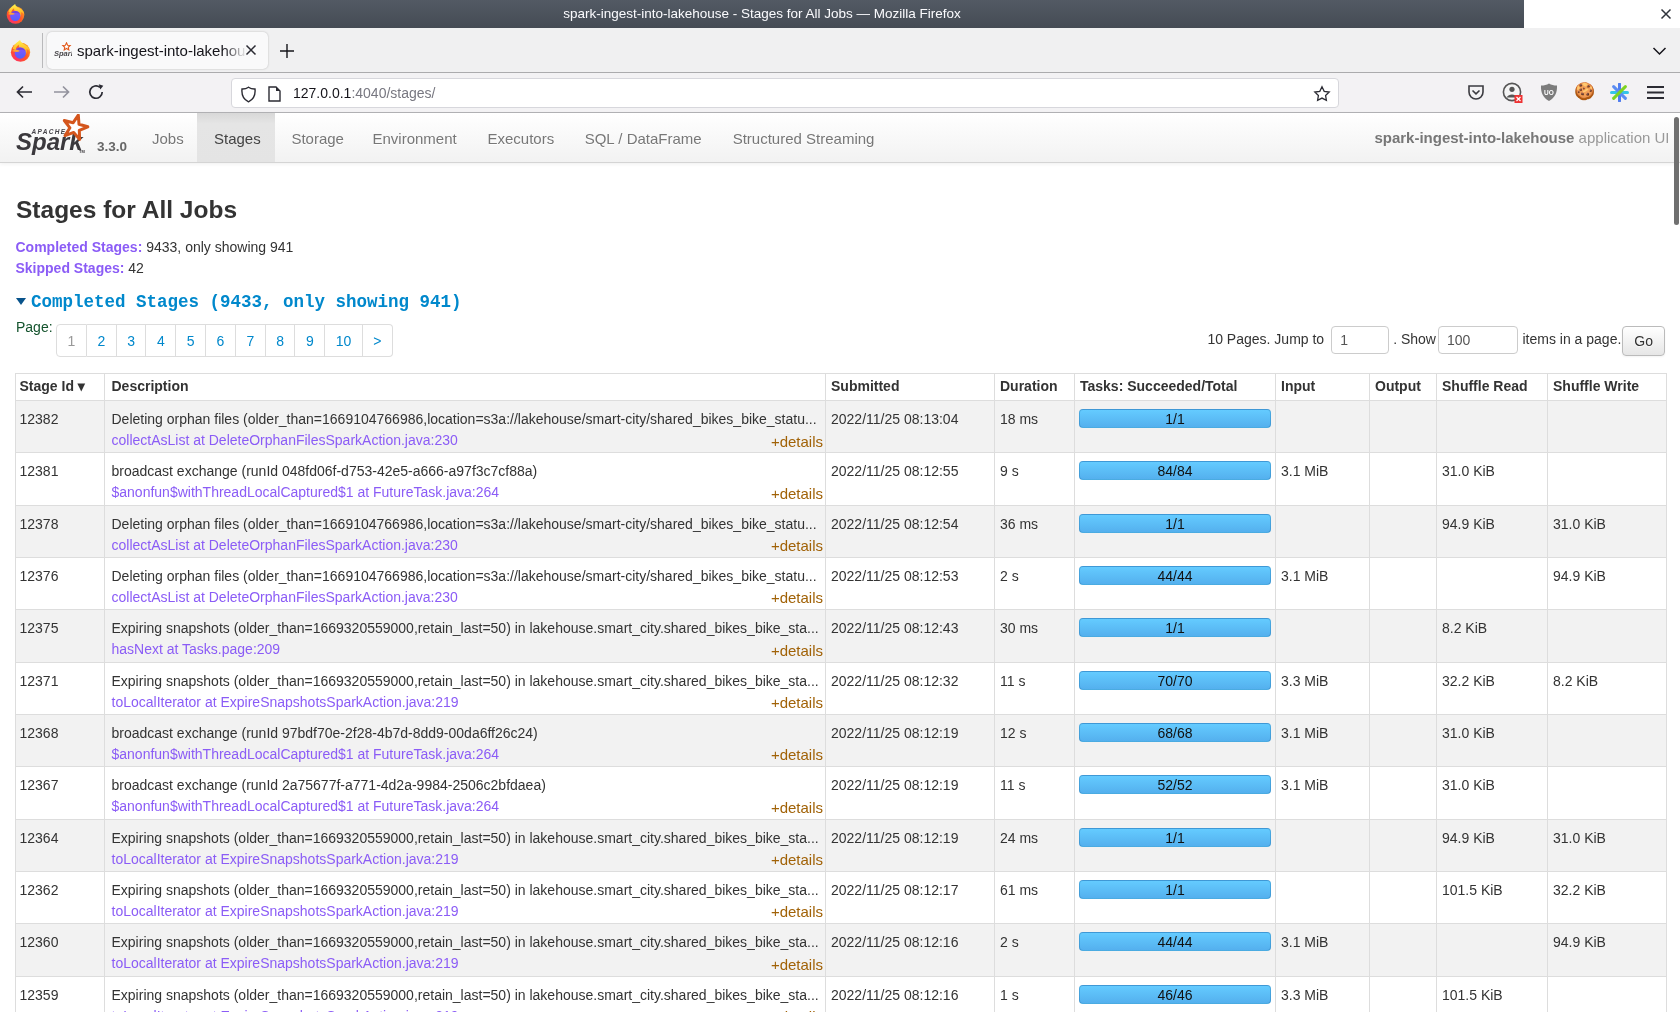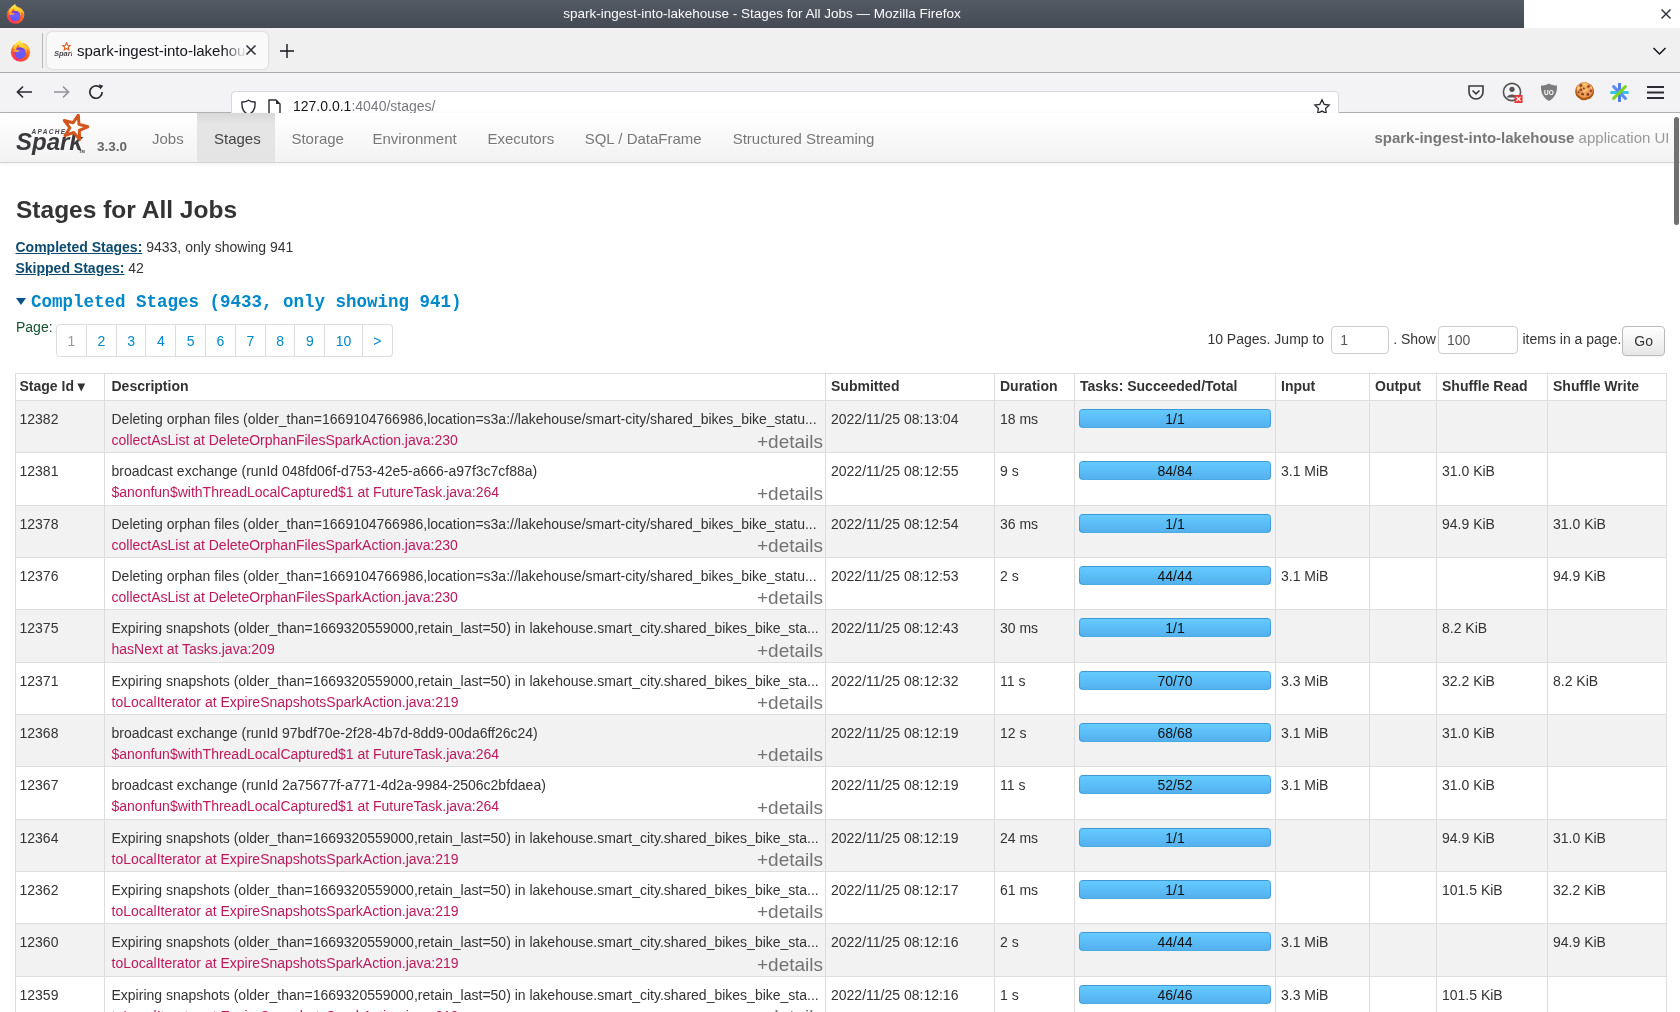--- a/index.html
+++ b/index.html
@@ -15,21 +15,21 @@
 #toolbar { position:absolute; left:0; top:73px; width:1680px; height:40px; background:#f3f2f4;
   border-bottom:1px solid #b3b3b6; }
 #tab { position:absolute; left:47px; top:32px; width:221px; height:37px; background:#f9f9fa;
   border-radius:5px; box-shadow:0 0 2px rgba(0,0,0,0.25); }
 #tab .tlabel { position:absolute; left:30px; top:0; width:172px; height:37px; line-height:37px;
   font-size:15px; color:#15141a; overflow:hidden; white-space:nowrap;
   -webkit-mask-image:linear-gradient(90deg,#000 85%,transparent 99%);
   mask-image:linear-gradient(90deg,#000 85%,transparent 99%); }
 #tab .tclose { position:absolute; right:8px; top:9px; width:18px; height:18px; color:#2b2b33; }
 .vsep { position:absolute; left:42px; top:33px; width:1px; height:35px; background:#b9b9bb; }
-#urlbox { position:absolute; left:231px; top:18px; width:1108px; height:30px; background:#fff;
+#urlbox { position:absolute; left:231px; top:5px; width:1108px; height:30px; background:#fff;
   border-radius:4px; border:1px solid #d7d7dc; }
 #urltext { position:absolute; left:61px; top:0; height:28px; line-height:28px; font-size:14px; color:#15141a; }
 #urltext .dim { color:#777780; }
 .icon { position:absolute; }
 
 #page { position:absolute; left:0; top:113px; width:1680px; height:899px; background:#fff; }
 #navbar { position:absolute; left:0; top:0; width:1680px; height:50px;
   background:linear-gradient(#ffffff,#f2f2f2); border-bottom:1px solid #d4d4d4;
   box-shadow:0 1px 4px rgba(0,0,0,0.065); }
 #navbar span.nav { position:absolute; top:15.5px; font-size:15px; color:#777;
@@ -39,21 +39,21 @@
   background:linear-gradient(#d8d8d8, #e5e5e5 22%, #e4e4e4); }
 #navbar .appname { position:absolute; right:10.5px; top:0; height:50px; line-height:50px;
   font-size:15px; color:#999; }
 #navbar .appname b { color:#777; }
 #sparklogo { position:absolute; left:13px; top:1px; }
 #vertext { position:absolute; left:97px; top:26px; font-size:13.5px; font-weight:bold; color:#666; }
 #content { position:absolute; left:0; top:0; width:1680px; }
 h3 { position:absolute; left:16px; top:81.5px; margin:0; font-size:24.5px; line-height:29px; color:#333; font-weight:bold; }
 ul.unstyled { position:absolute; left:15.5px; top:124.1px; list-style:none; margin:0; padding:0; font-size:14px; color:#333; }
 ul.unstyled li { line-height:21px; }
-ul.unstyled strong { color:#0c4a6e;text-decoration:underline; }
+ul.unstyled strong { color:#8b5cf6; }
 h4.collapsible { position:absolute; left:16px; top:175.7px; margin:0; font-size:17.5px; line-height:26px;
   color:#0088cc; font-weight:bold;font-family:Liberation Mono, monospace; }
 h4.collapsible .arr { display:inline-block; width:0; height:0; border-left:5px solid transparent;
   border-right:5px solid transparent; border-top:7px solid #08538b; margin-right:5px; vertical-align:2px; }
 
 #pagerow { position:absolute; left:0; top:0; width:1680px; height:0; }
 #pagelabel { position:absolute; left:16px; top:204px; font-size:14px; line-height:21px; color:#14532d; }
 ul.pagination { position:absolute; left:56.1px; top:211.4px; margin:0; padding:0; list-style:none; }
 ul.pagination li { float:left; }
 ul.pagination li a { display:block; float:left; padding:5.5px 10.5px; font-size:14px; line-height:20px;
@@ -75,24 +75,24 @@
 
 table.stages { position:absolute; left:15px; top:260px; border-collapse:collapse; table-layout:fixed; width:1651px;
   font-size:14px; color:#333; }
 table.stages th, table.stages td { border:1px solid #ddd; text-align:left; font-weight:normal;
   vertical-align:top; overflow:hidden; }
 table.stages th { padding:2px 8px 4px 5px; line-height:20px; font-weight:bold; }
 table.stages th:first-child, table.stages td:first-child { padding-left:3.5px; }
 table.stages td { padding:8px 8px 0 5px; line-height:21.5px; height:52.33px; }
 table.stages td.desc, table.stages th.desch { padding-left:6.5px; }
 table.stages tr.odd td { background:#f2f2f2; }
-table.stages a { color:#be185d; text-decoration:none; }
+table.stages a { color:#8b5cf6; text-decoration:none; }
 td.desc .l1 { white-space:nowrap; line-height:21px; }
 td.desc .l2 { position:relative; white-space:nowrap; }
-td.desc .det { position:absolute; right:-6px; top:0.5px; color:#737373; font-size:19px; }
+td.desc .det { position:absolute; right:-6px; top:0.5px; color:#a16207; font-size:15px; }
 td.tasks { padding:8px 4px 0 4px !important; }
 .pbar { position:relative; width:100%; height:19px; border-radius:4px;
   background:linear-gradient(#64cbff,#54b0ee); border:1px solid rgba(0,80,140,0.25);
   text-align:center; font-size:14px; color:#111; line-height:18px; }
 #scrollthumb { position:absolute; left:1674px; top:117px; width:5px; height:108px;
   background:#707070; border-radius:3px; z-index:99; }
 </style>
 </head>
 <body>
 
@@ -380,21 +380,21 @@
             </td>
             <td>3.1 MiB</td>
             <td></td>
             <td></td>
             <td>94.9 KiB</td>
           </tr>
           <tr class="odd">
             <td>12375</td>
             <td class="desc">
               <div class="l1">Expiring snapshots (older_than=1669320559000,retain_last=50) in lakehouse.smart_city.shared_bikes_bike_sta...</div>
-              <div class="l2"><a>hasNext at Tasks.java:209</a><span class="det">+details</span></div>
+              <div class="l2"><a>hasNext at Tasks.page:209</a><span class="det">+details</span></div>
             </td>
             <td>2022/11/25 08:12:43</td>
             <td>30 ms</td>
             <td class="tasks">
               <div class="pbar">1/1</div>
             </td>
             <td></td>
             <td></td>
             <td>8.2 KiB</td>
             <td></td>

